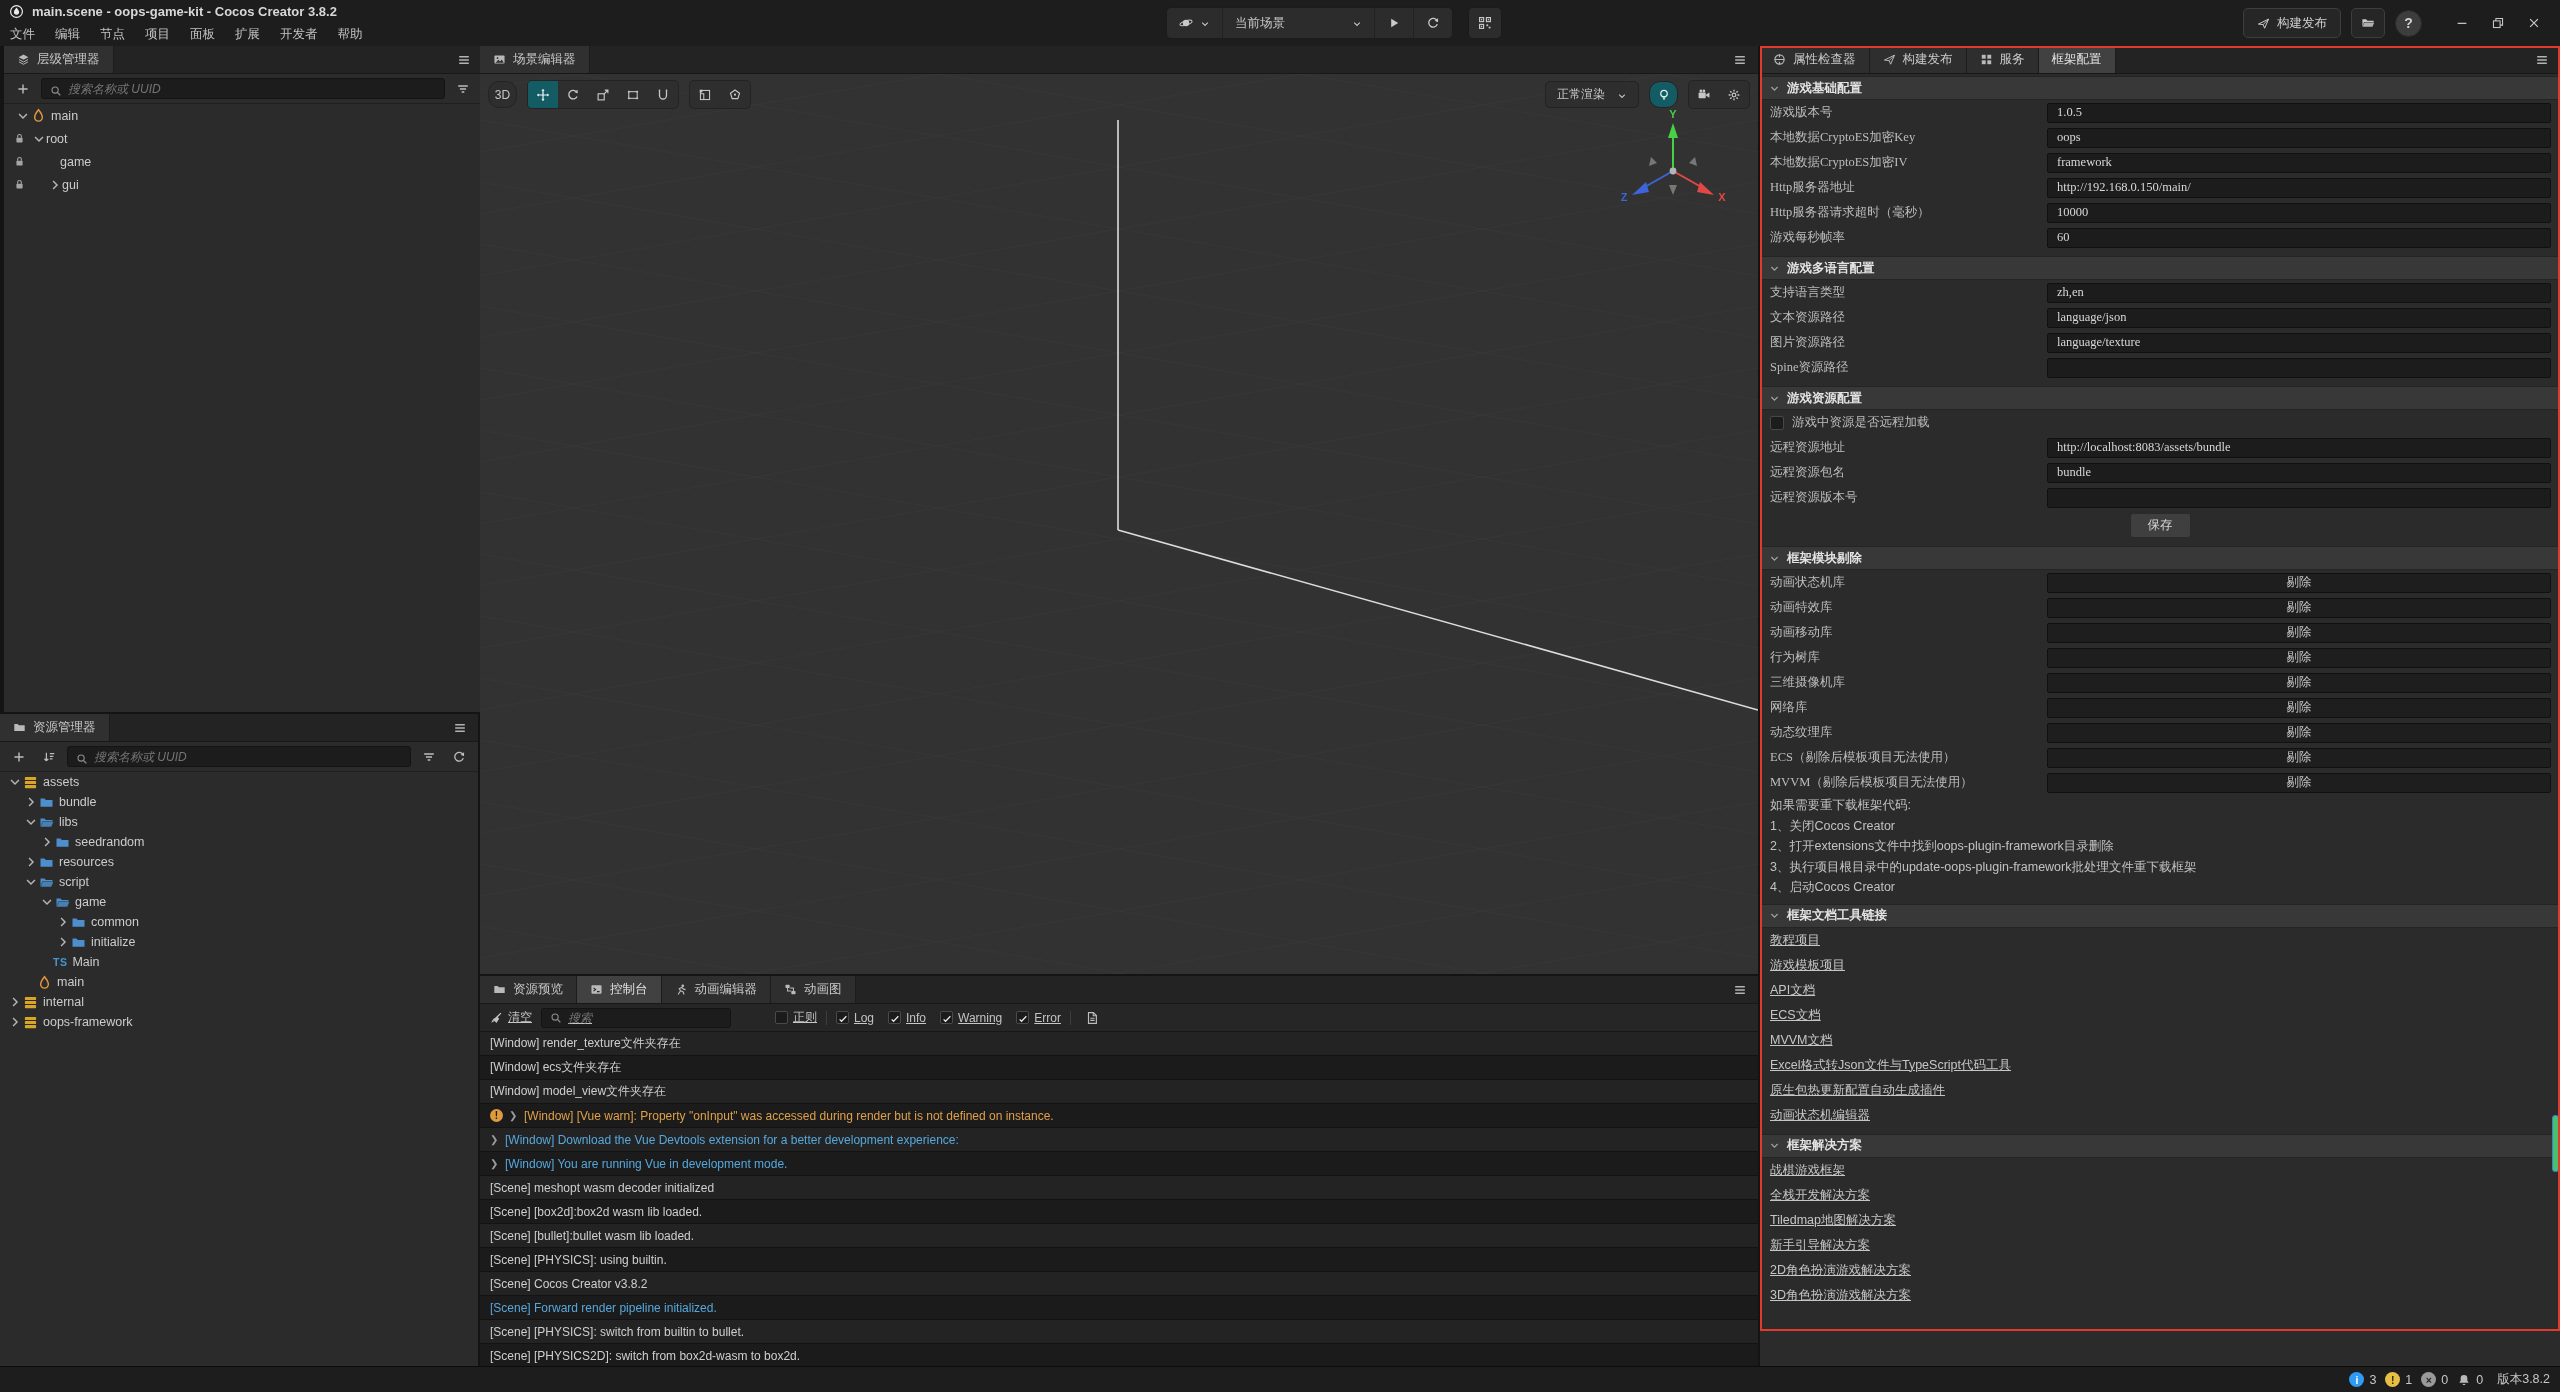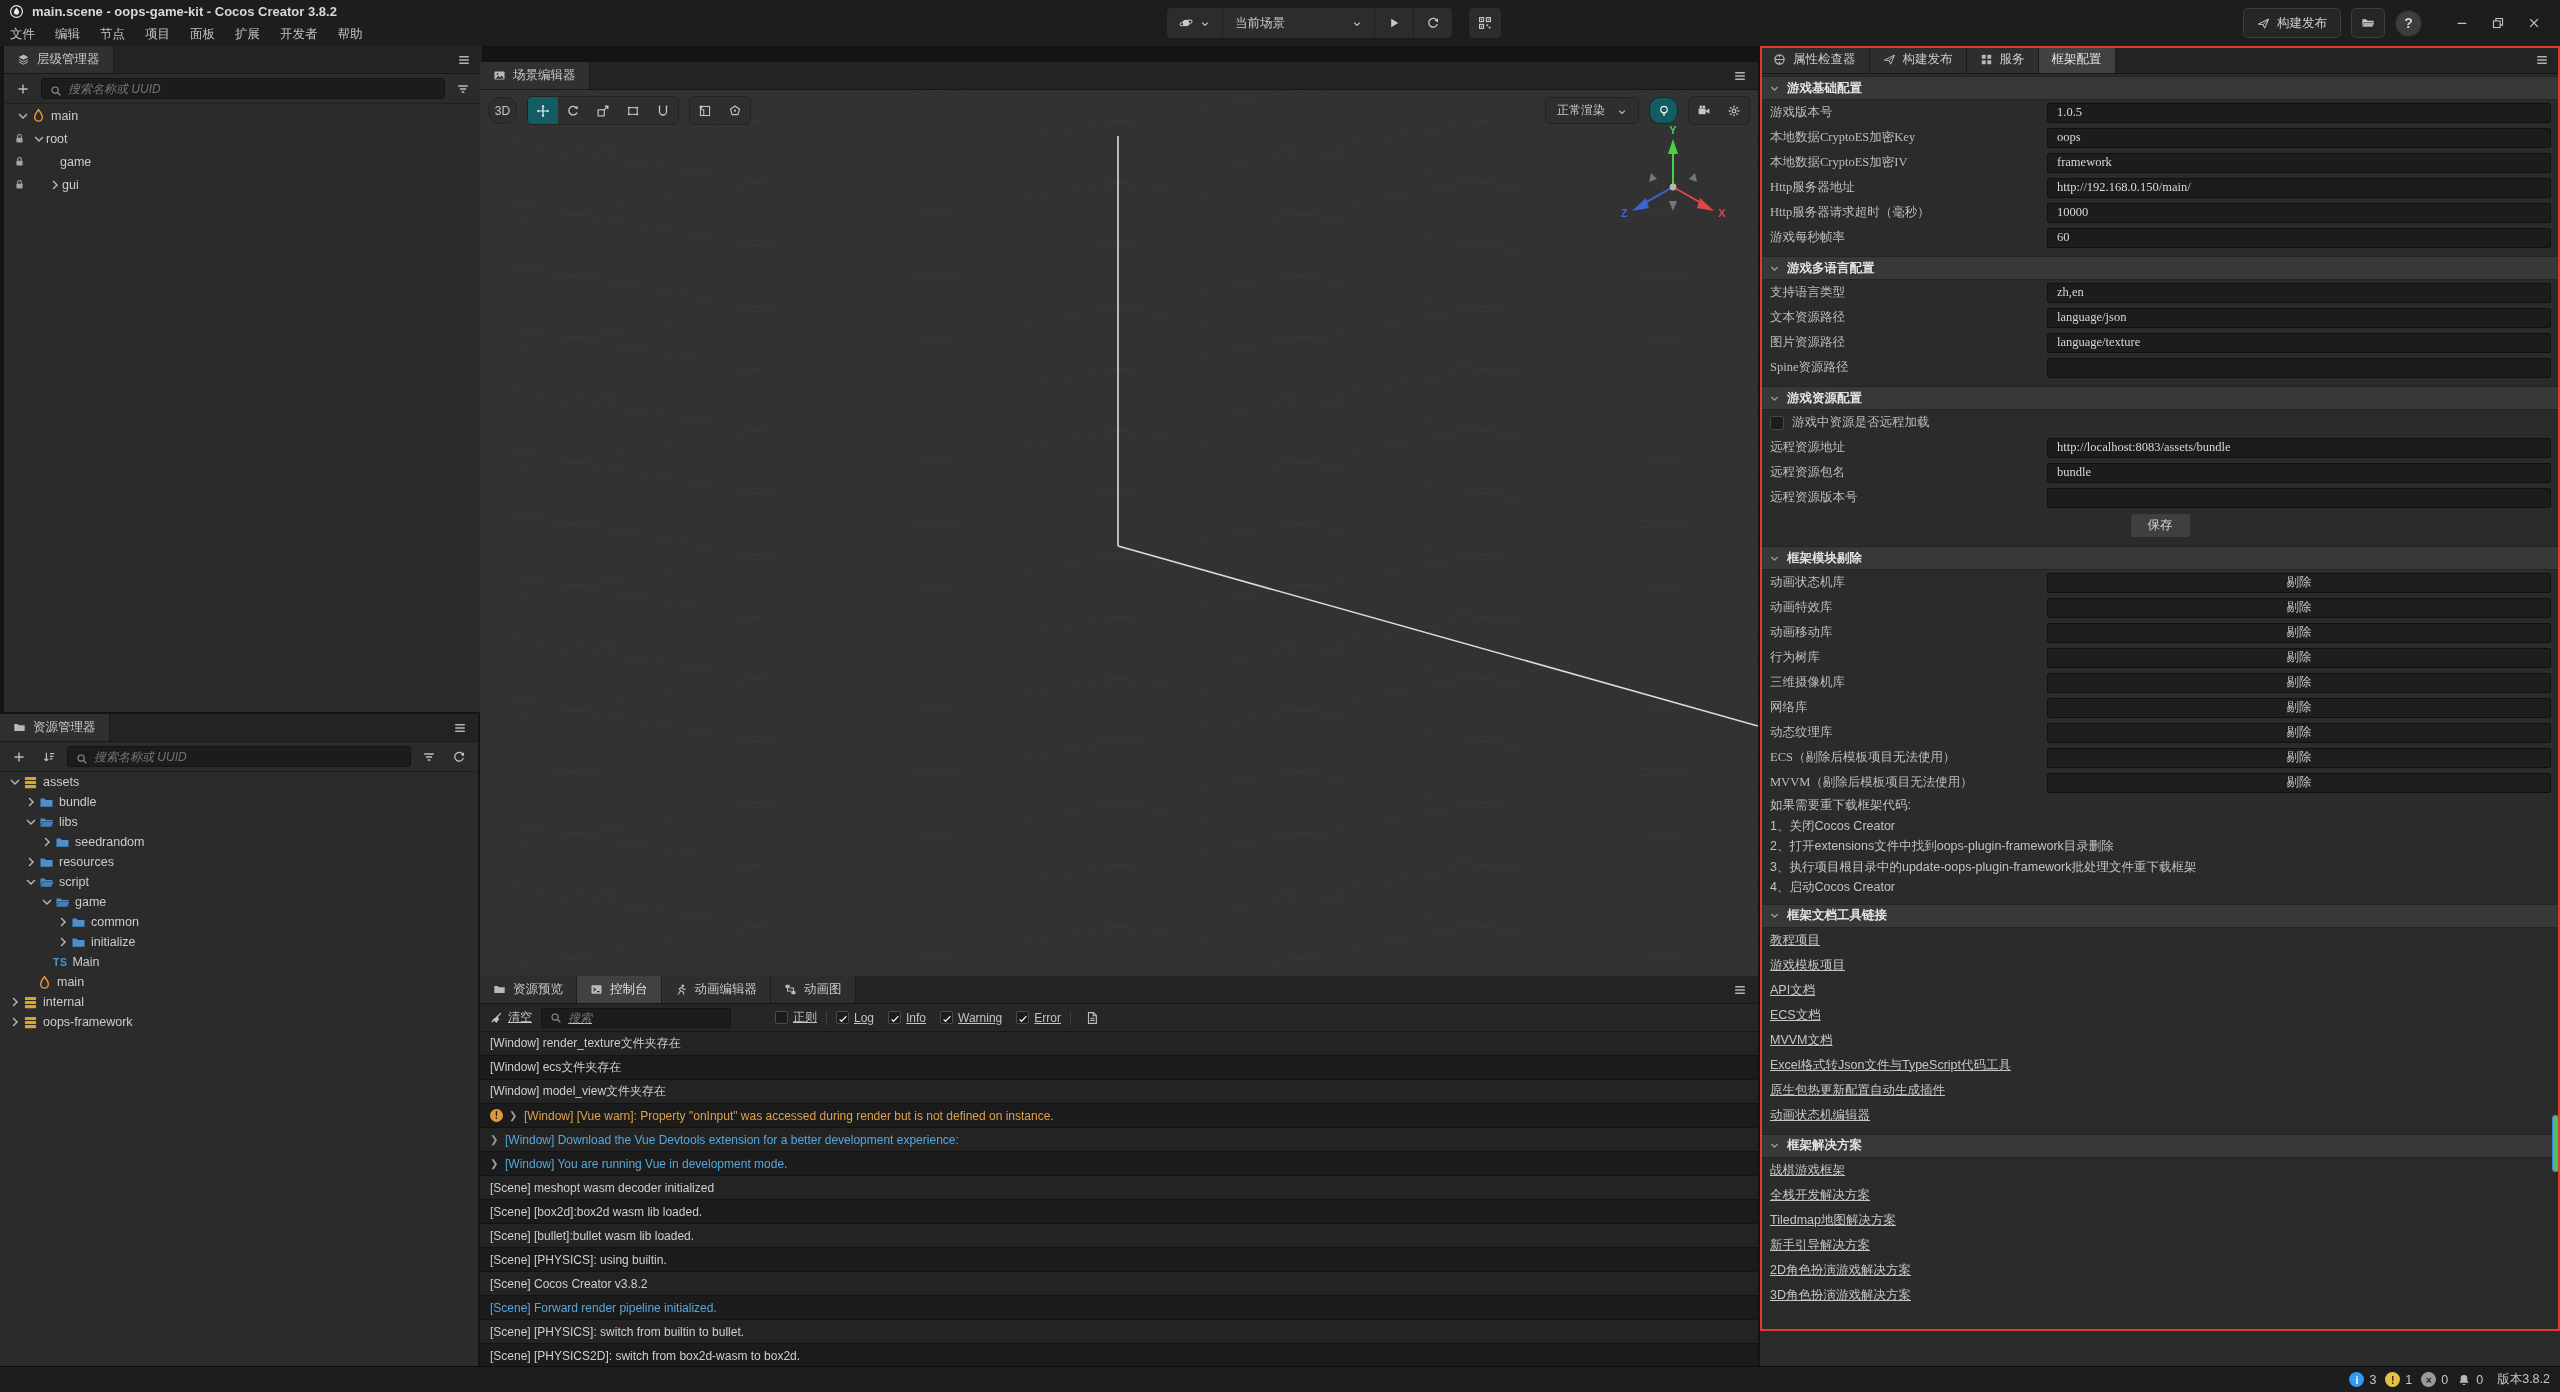--- a/index.html
+++ b/index.html
@@ -24,21 +24,21 @@
   .build-btn { display:flex; align-items:center; gap:7px; height:30px; padding:0 13px; background:#262626; border:1px solid #3e3e3e; border-radius:5px; color:#cfcfcf; font-size:12.5px; }
   .folder-btn { width:34px; height:30px; display:flex; align-items:center; justify-content:center; background:#262626; border:1px solid #3e3e3e; border-radius:5px; color:#c9c9c9; }
   .help-btn { width:27px; height:27px; border-radius:50%; background:#3d3d3d; border:1px solid #2a2a2a; color:#d3d3d3; font-weight:bold; font-size:14px; display:flex; align-items:center; justify-content:center; }
   .win-controls { display:flex; align-items:center; margin-left:12px; }
   .win-controls button { width:36px; height:30px; background:transparent; border:none; color:#c9c9c9; display:flex; align-items:center; justify-content:center; }
 
   
   .panel { position:absolute; background:#2b2b2b; overflow:hidden; }
   #hierarchy-panel { left:4px; top:46px; width:478px; height:666px; }
   #assets-panel    { left:0; top:714px; width:478px; height:652px; }
-  #scene-panel     { left:480px; top:46px; width:1278px; height:928px; background:#6d28d9;margin-top:16px; }
+  #scene-panel     { left:480px; top:46px; width:1278px; height:928px; background:#6d28d9; }
   #console-panel   { left:480px; top:976px; width:1278px; height:390px; background:#1f1f1f; }
   #inspector-panel { left:1760px; top:46px; width:800px; height:1320px; }
 
   .tabbar { height:28px; background:#232323; display:flex; align-items:stretch; border-bottom:1px solid #181818; }
   .tab { display:flex; align-items:center; gap:7px; padding:0 13px; font-size:12.5px; color:#c9c9c9; background:#2e2e2e; border-right:1px solid #1c1c1c; }
   .tab .ic { width:13px; height:13px; color:#b9b9b9; }
   .tab.active { background:#414141; color:#e3e3e3; }
   .bar-menu { margin-left:auto; display:flex; align-items:center; padding:0 11px; color:#b3b3b3; }
 
   .ptoolbar { height:30px; display:flex; align-items:center; gap:6px; padding:0 7px; background:#2b2b2b; border-bottom:1px solid #1f1f1f; }

